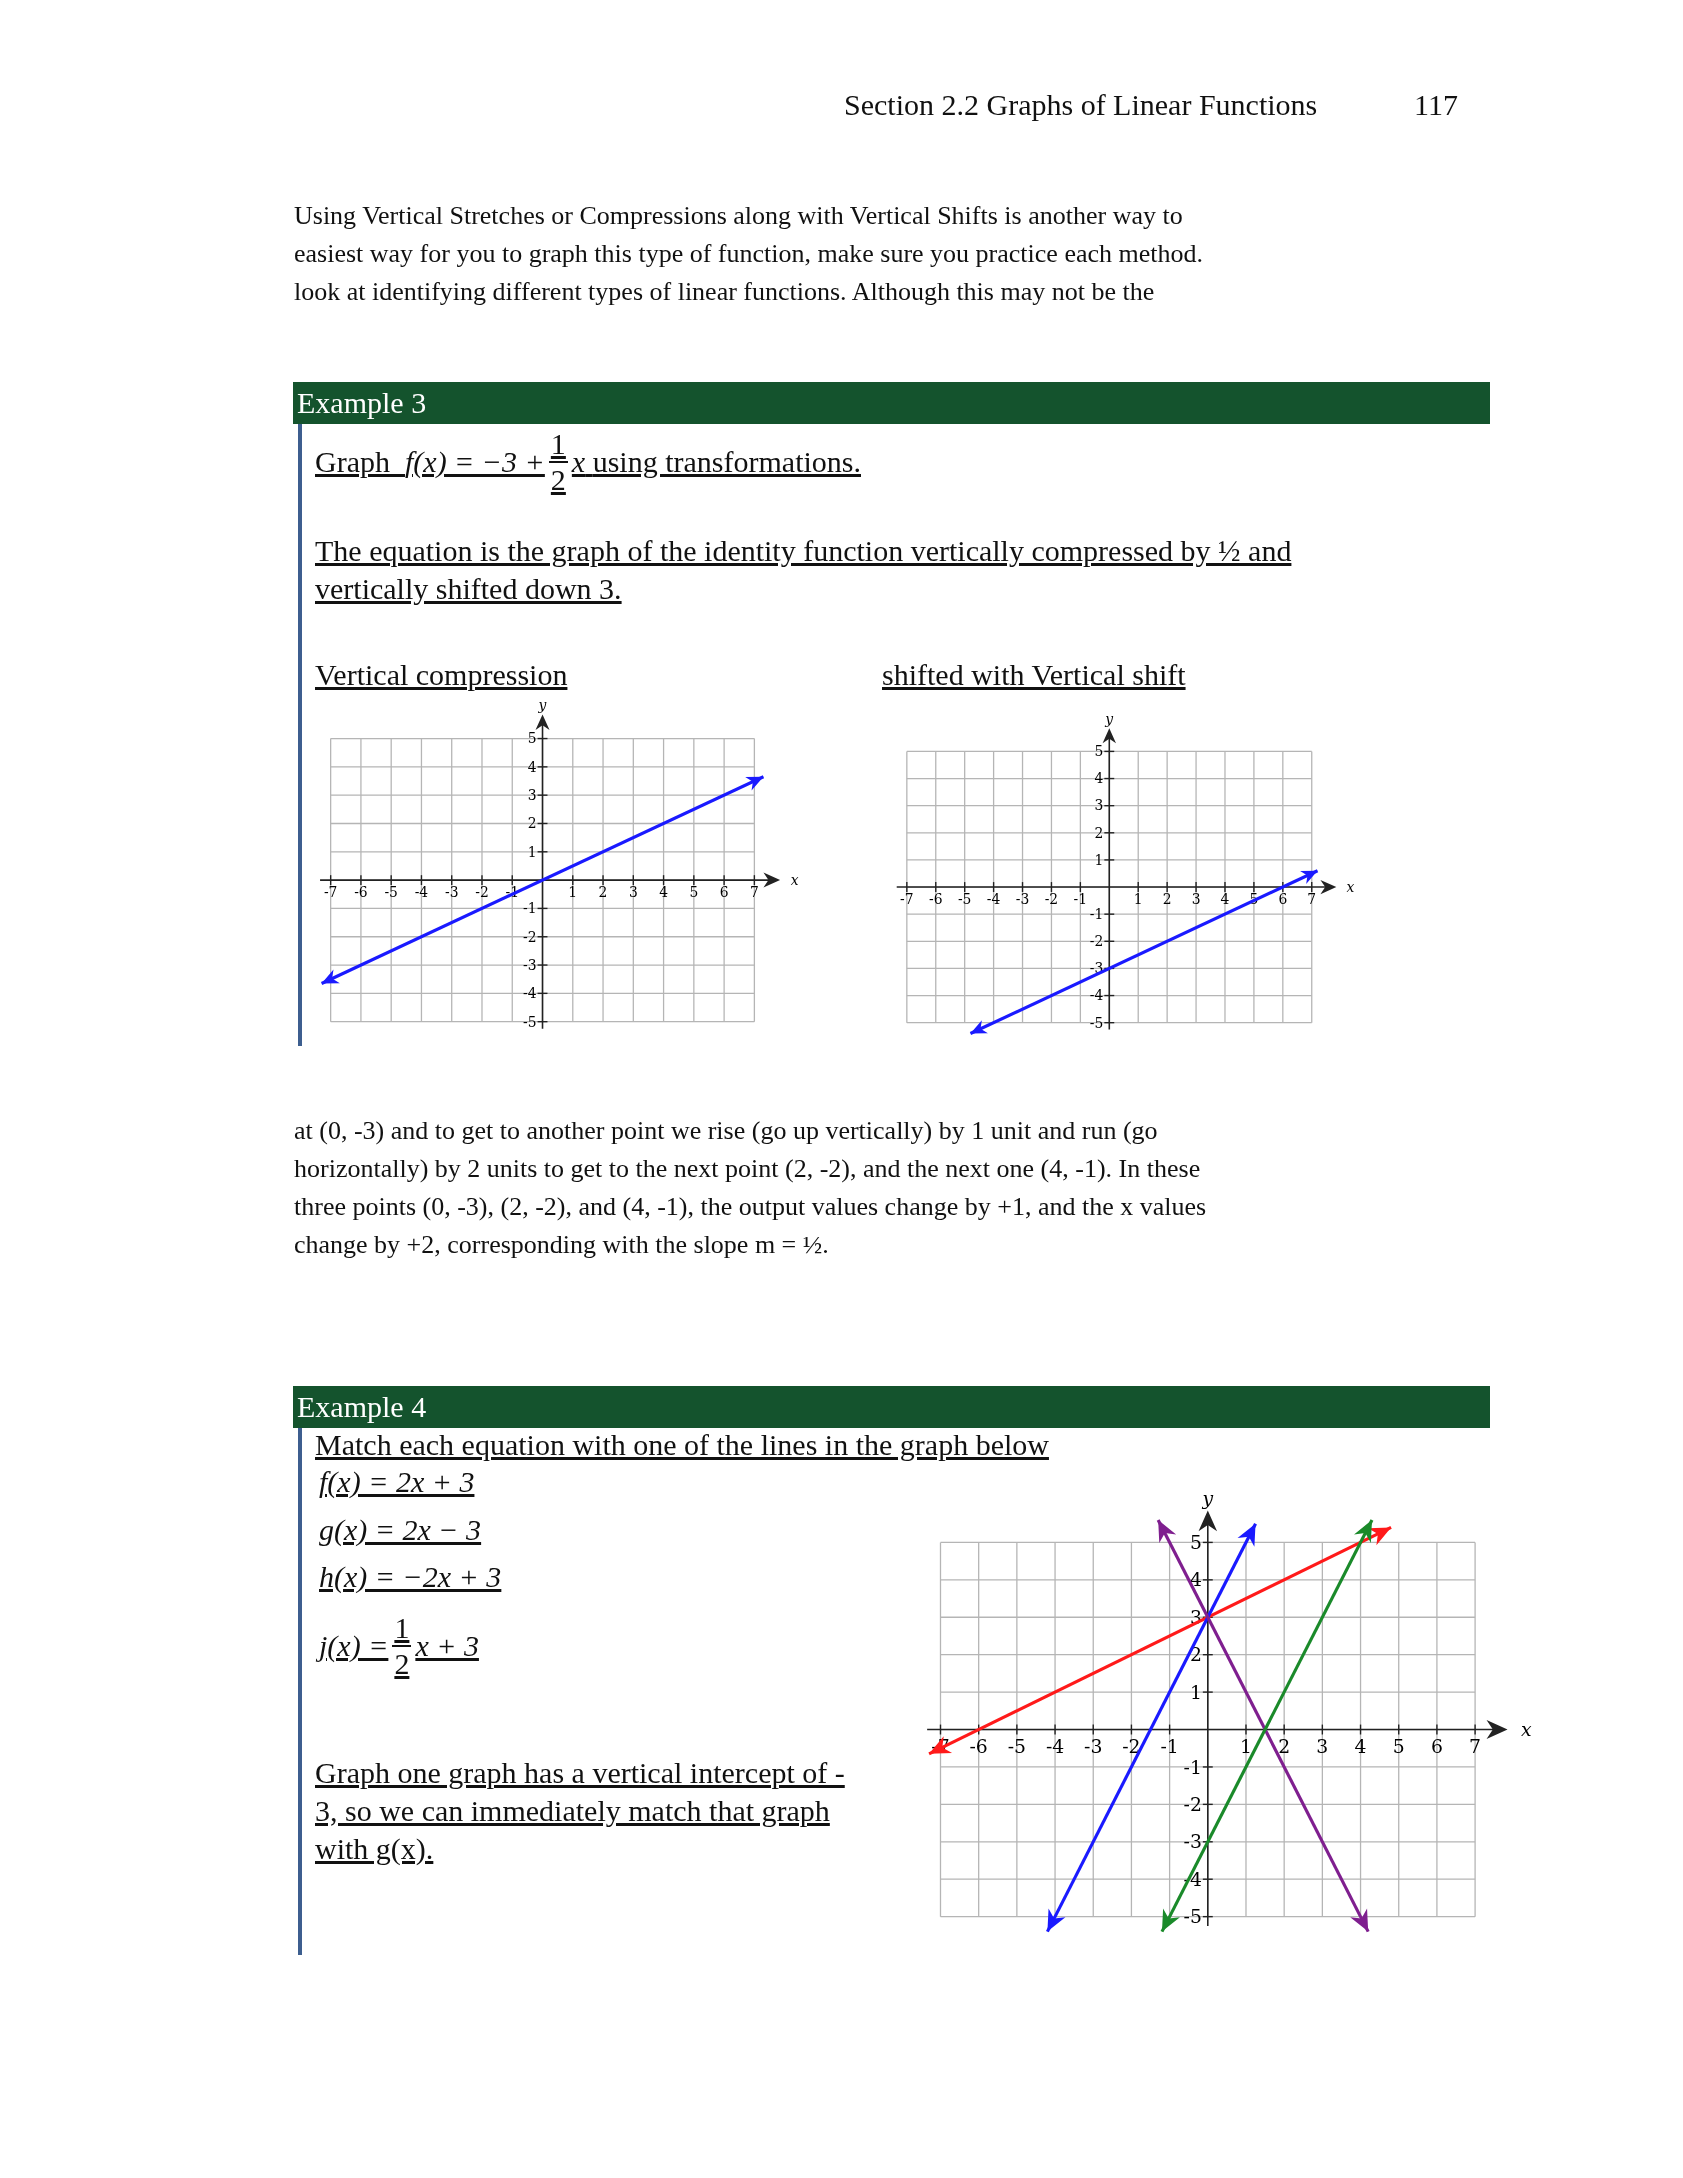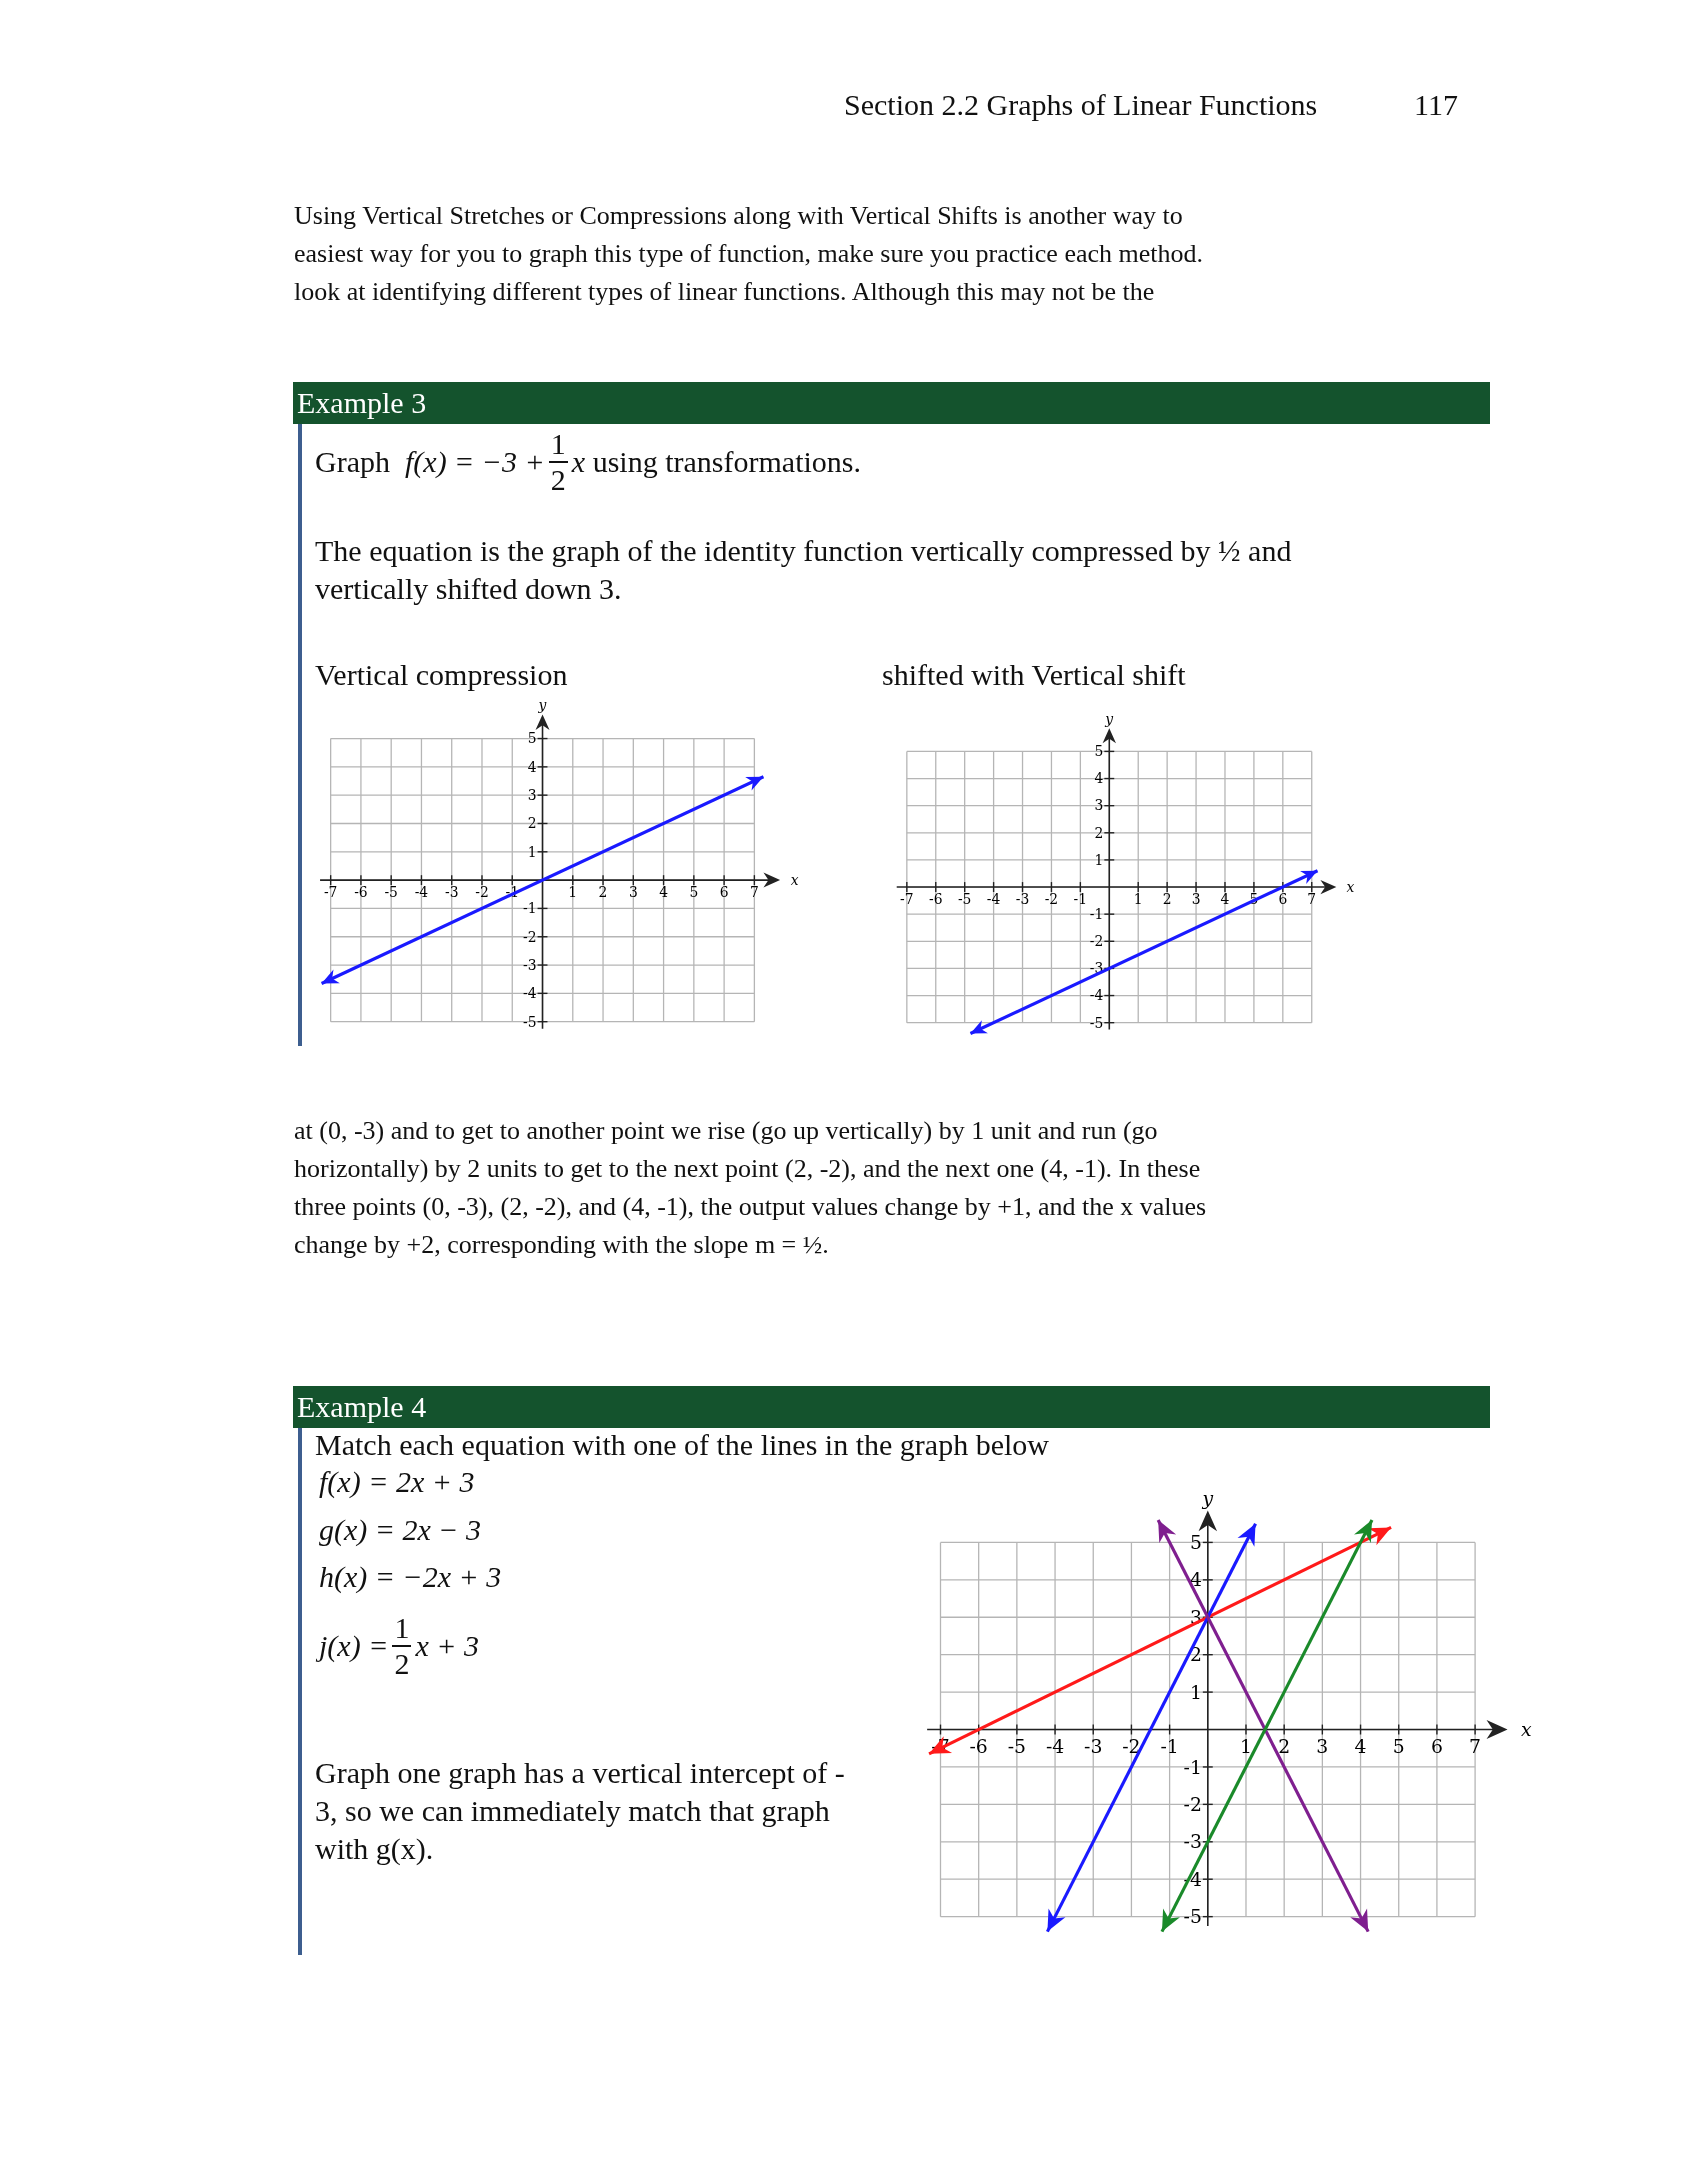--- a/index.html
+++ b/index.html
@@ -5,21 +5,21 @@
   html, body { margin:0; padding:0; background:#ffffff; }
   body { width:1683px; height:2178px; position:relative; overflow:hidden;
          font-family:"Liberation Serif", "DejaVu Serif", serif; color:#111; }
   .abs { position:absolute; }
   .hdr { top:88px; font-size:30px; white-space:nowrap; }
   .para { left:294px; width:1208px; font-size:26px; line-height:38px; }
   .para p { margin:0; }
   .bar { left:293px; width:1197px; height:42px; background:#14532d; color:#fff;
          font-size:30px; line-height:42px; padding-left:4px; box-sizing:border-box; }
   .vline { left:298px; width:4px; background:#3d5e8f; }
-  .txt { font-size:30px; line-height:38px; white-space:nowrap; }
+  .txt { font-size:30px; line-height:38px; white-space:nowrap;text-decoration:underline; }
   .math i { font-style:italic; }
   .frac { display:inline-block; vertical-align:middle; text-align:center; margin:0 4px; line-height:1; }
   .frac span { display:block; font-size:30px; }
   .frac .num { border-bottom:2px solid #111; padding:0 2px 2px; }
   .frac .den { padding-top:2px; }
   svg { position:absolute; overflow:visible; }
   svg text { font-family:"DejaVu Serif", serif; }
 </style>
 </head>
 <body>

